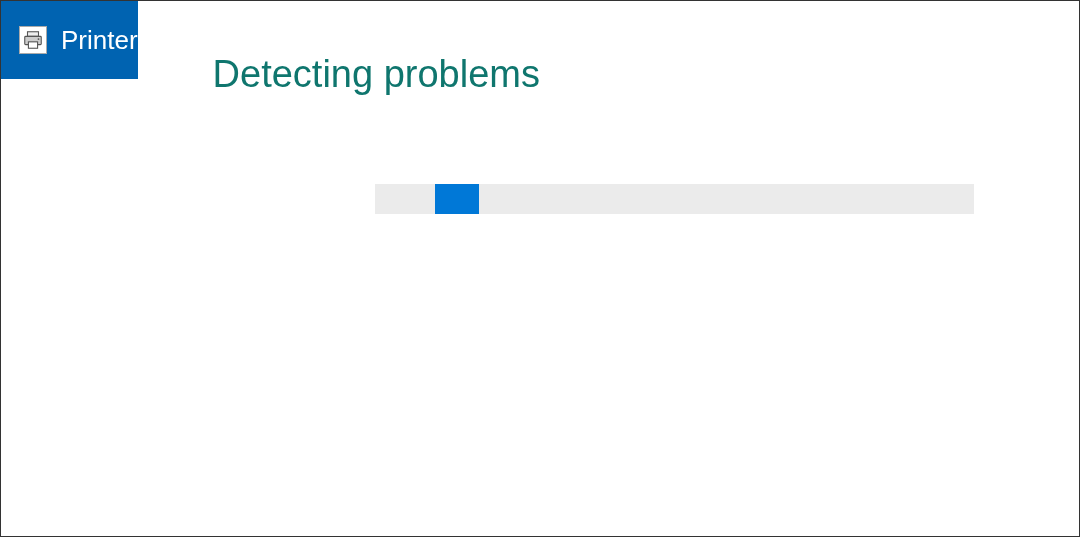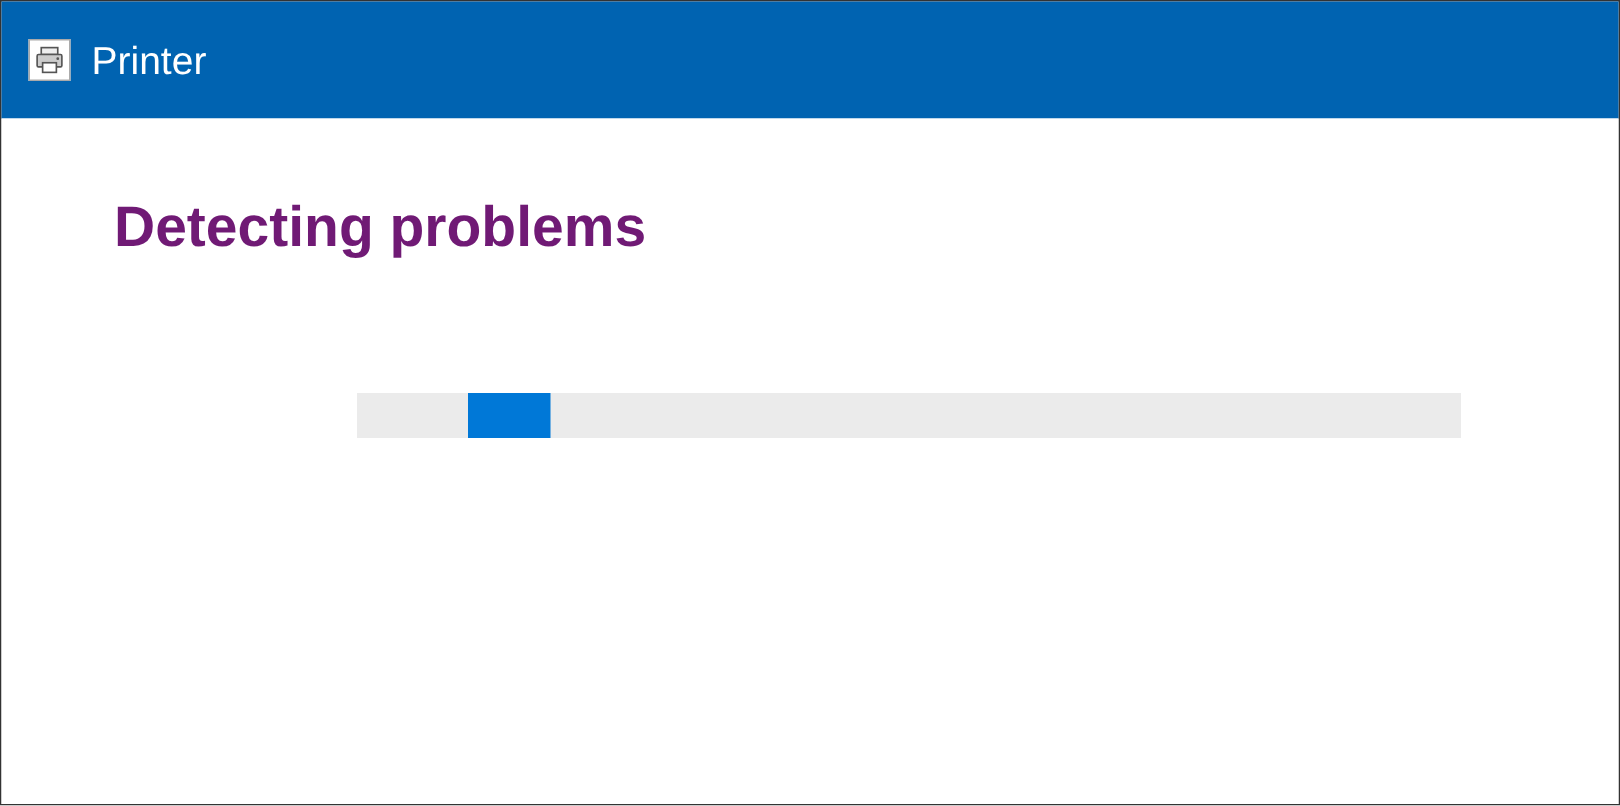--- a/index.html
+++ b/index.html
@@ -15,21 +15,21 @@
       height: 537px;
       overflow: hidden;
     }
     
     .window {
       width: 100%;
       height: 100%;
       border: 1px solid #333;
       background: #ffffff;
       display: flex;
-      flex-direction: column;
+      flex-direction: row;
     }
     
     .titlebar {
       background: #0063b1;
       height: 78px;
       display: flex;
       align-items: center;
       padding-left: 18px;
     }
     
@@ -56,23 +56,23 @@
       font-weight: 400;
     }
     
     .content {
       flex: 1;
       padding: 52px 75px 0 75px;
       background: #ffffff;
     }
     
     .heading {
-      color: #701a75;
+      color: #0f766e;
       font-size: 38px;
-      font-weight: 700;
+      font-weight: 400;
       margin-bottom: 88px;
     }
     
     .progress-container {
       margin-left: 162px;
       margin-right: 30px;
     }
     
     .progress-bar {
       width: 100%;

